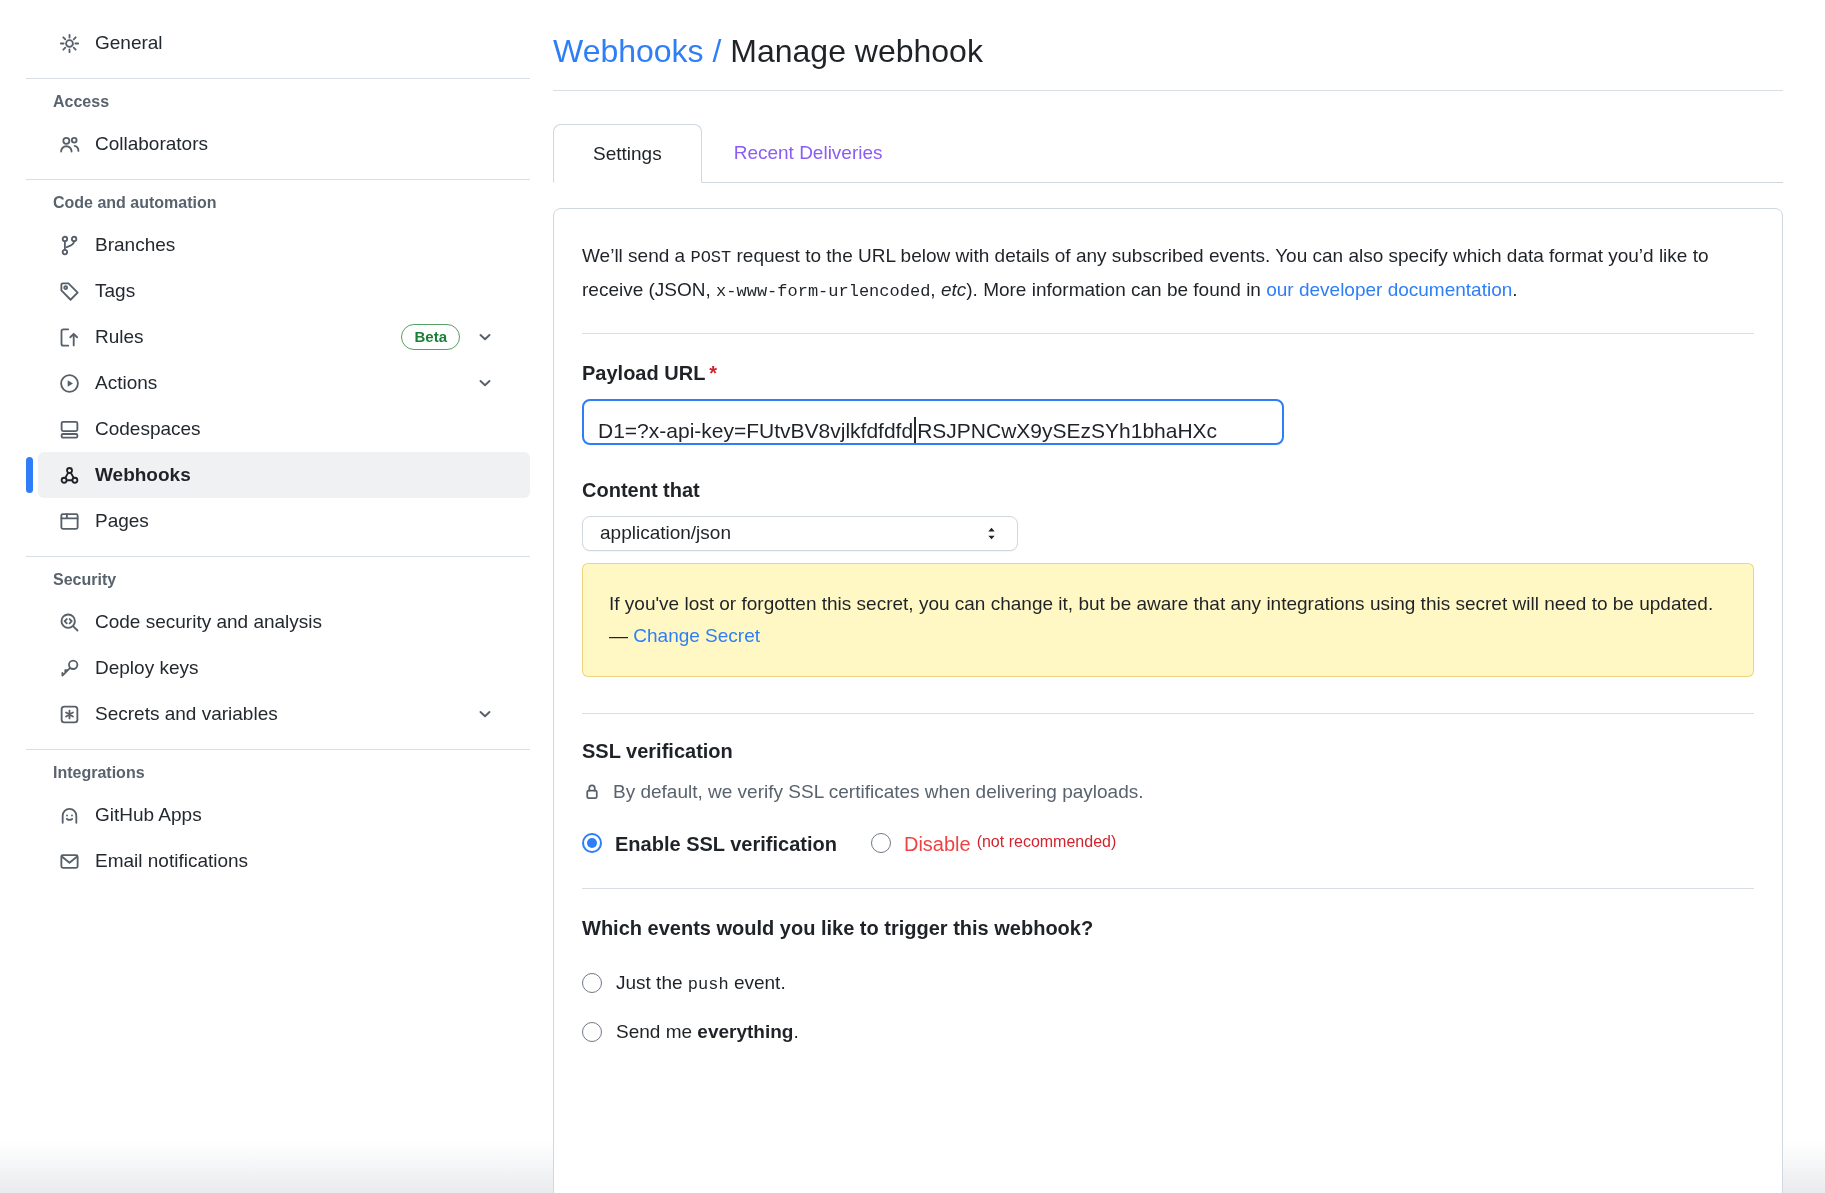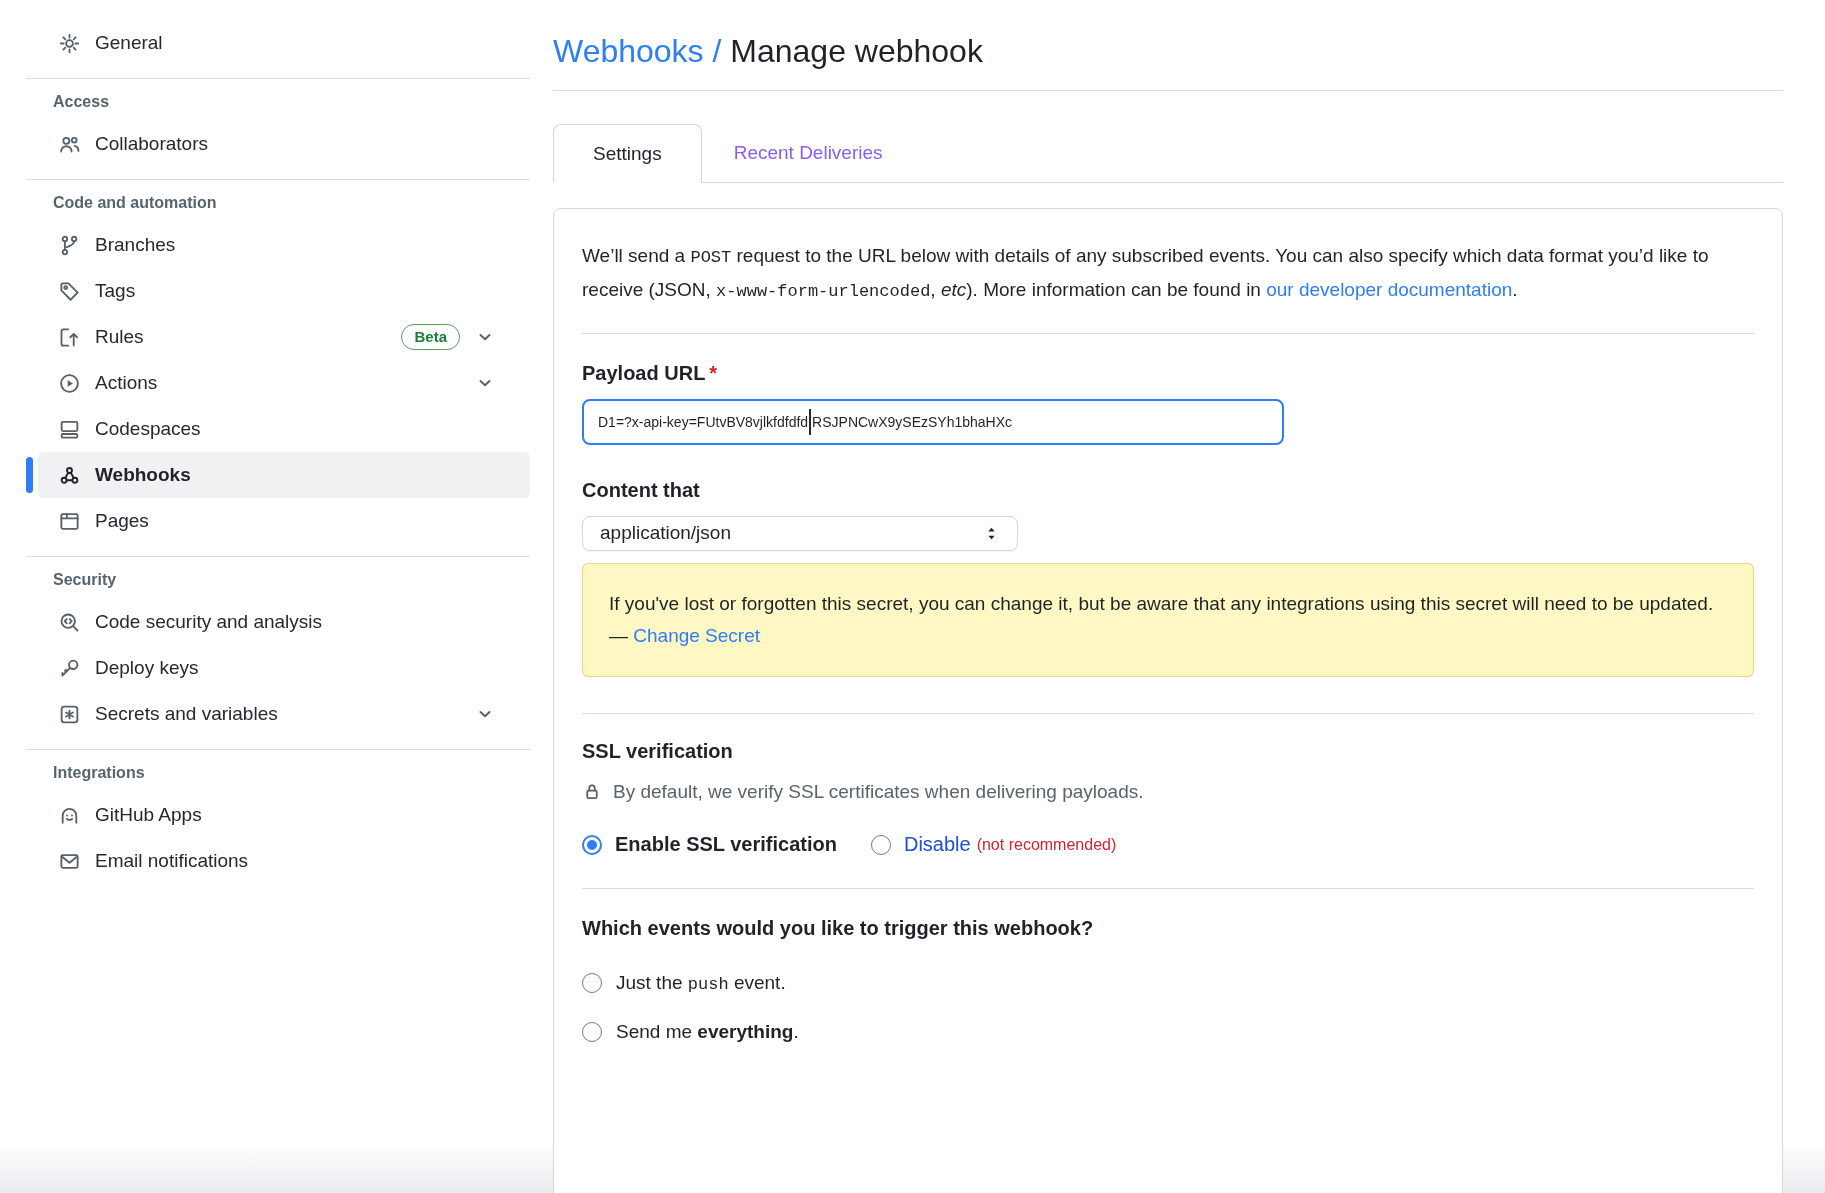--- a/index.html
+++ b/index.html
@@ -48,41 +48,41 @@
   .intro { margin-top:14px; font-size:19px; line-height:1.75; color:#1f2328; }
   .mono { font-family:"Liberation Mono","DejaVu Sans Mono",monospace; font-size:17px; }
   .link { color:#2d7ef7; cursor:pointer; text-decoration:none; }
   .em { font-style:italic; }
 
   .sec-hr { border:none; border-top:1px solid #d8dee4; margin-top:26px; }
   .fld-label { margin-top:28px; font-size:20px; font-weight:700; color:#1f2328; }
   .req { color:#cf222e; font-weight:700; margin-left:4px; }
 
   .fake-input { margin-top:14px; width:702px; height:46px; border:2px solid #2d7ef7; border-radius:8px;
-    background:#fff; display:flex; align-items:center; padding:0 14px; font-size:14px; color:#1f2328;
+    background:#fff; display:flex; align-items:flex-end; padding:0 14px; font-size:21px; color:#1f2328;
     white-space:nowrap; overflow:hidden; cursor:text; }
   .caret { display:inline-block; width:2px; height:26px; background:#24292f; margin:0 1px; animation:blink 1.1s steps(1) infinite; }
   @keyframes blink { 50% { opacity:0; } }
 
   .fake-select { margin-top:14px; width:436px; height:35px; border:1px solid #d0d7de; border-radius:8px;
     background:#fff; display:flex; align-items:center; justify-content:space-between; padding:0 17px;
     font-size:19px; color:#1f2328; cursor:pointer; box-shadow:0 1px 0 rgba(31,35,40,.04); }
 
   .warn-box { margin-top:12px; background:#fff8c5; border:1px solid rgba(212,167,44,.45); border-radius:6px;
     padding:24px 26px; font-size:19px; line-height:1.7; color:#1f2328; }
 
   .note-row { display:flex; align-items:center; gap:11px; margin-top:18px; color:#59636e; font-size:19px; }
-  .radio-row { display:flex; align-items:center; margin-top:30px; }
+  .radio-row { display:flex; align-items:flex-start; margin-top:30px; }
   .radio { width:20px; height:20px; border-radius:50%; border:1.5px solid #70788a; background:#fff; flex:none;
     display:flex; align-items:center; justify-content:center; cursor:pointer; }
   .radio.checked { border:2px solid #2d7ef7; }
   .radio-dot { width:10px; height:10px; border-radius:50%; background:#2d7ef7; }
   .radio-lbl { margin-left:13px; font-size:20px; }
   .bold { font-weight:700; }
-  .danger { color:#1d4ed8; }
+  .danger { color:#ef4444; }
   .danger-note { color:#d1242f; font-size:16px; margin-left:6px; }
   .opt-row { display:flex; align-items:center; margin-top:29px; font-size:19px; }
   .opt-row .radio { margin-right:14px; }
   .ev-heading { margin-top:28px; font-size:20px; font-weight:700; }
 </style>
 </head>
 <body>
 
 <div class="bottom-fade"></div>
 

